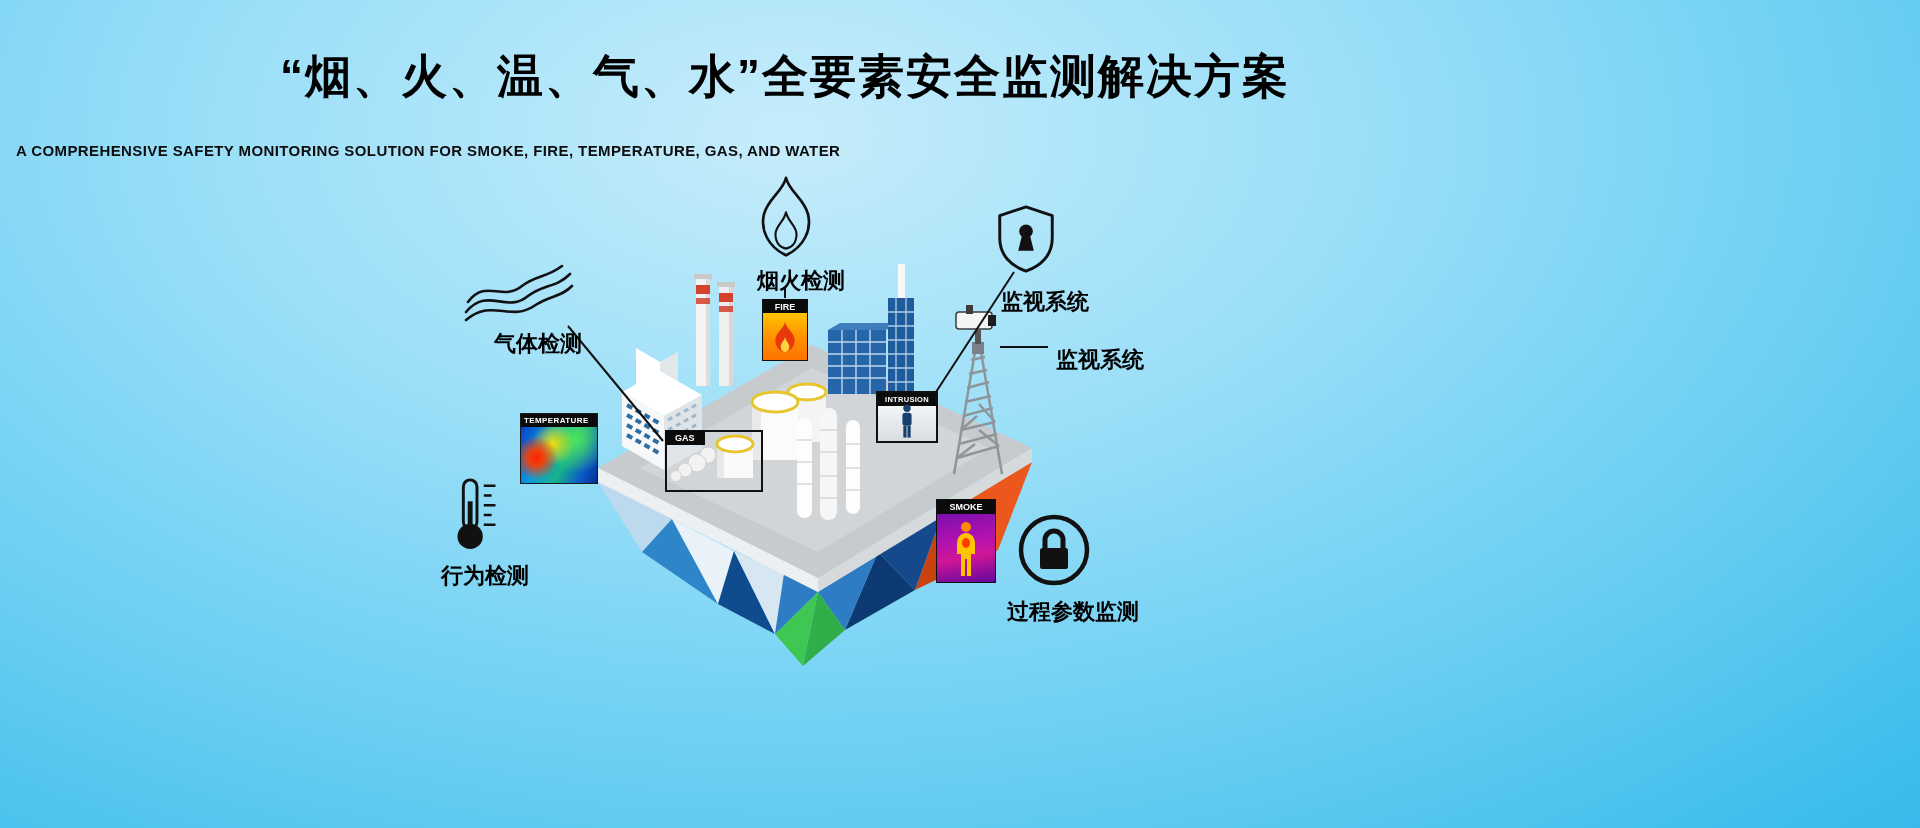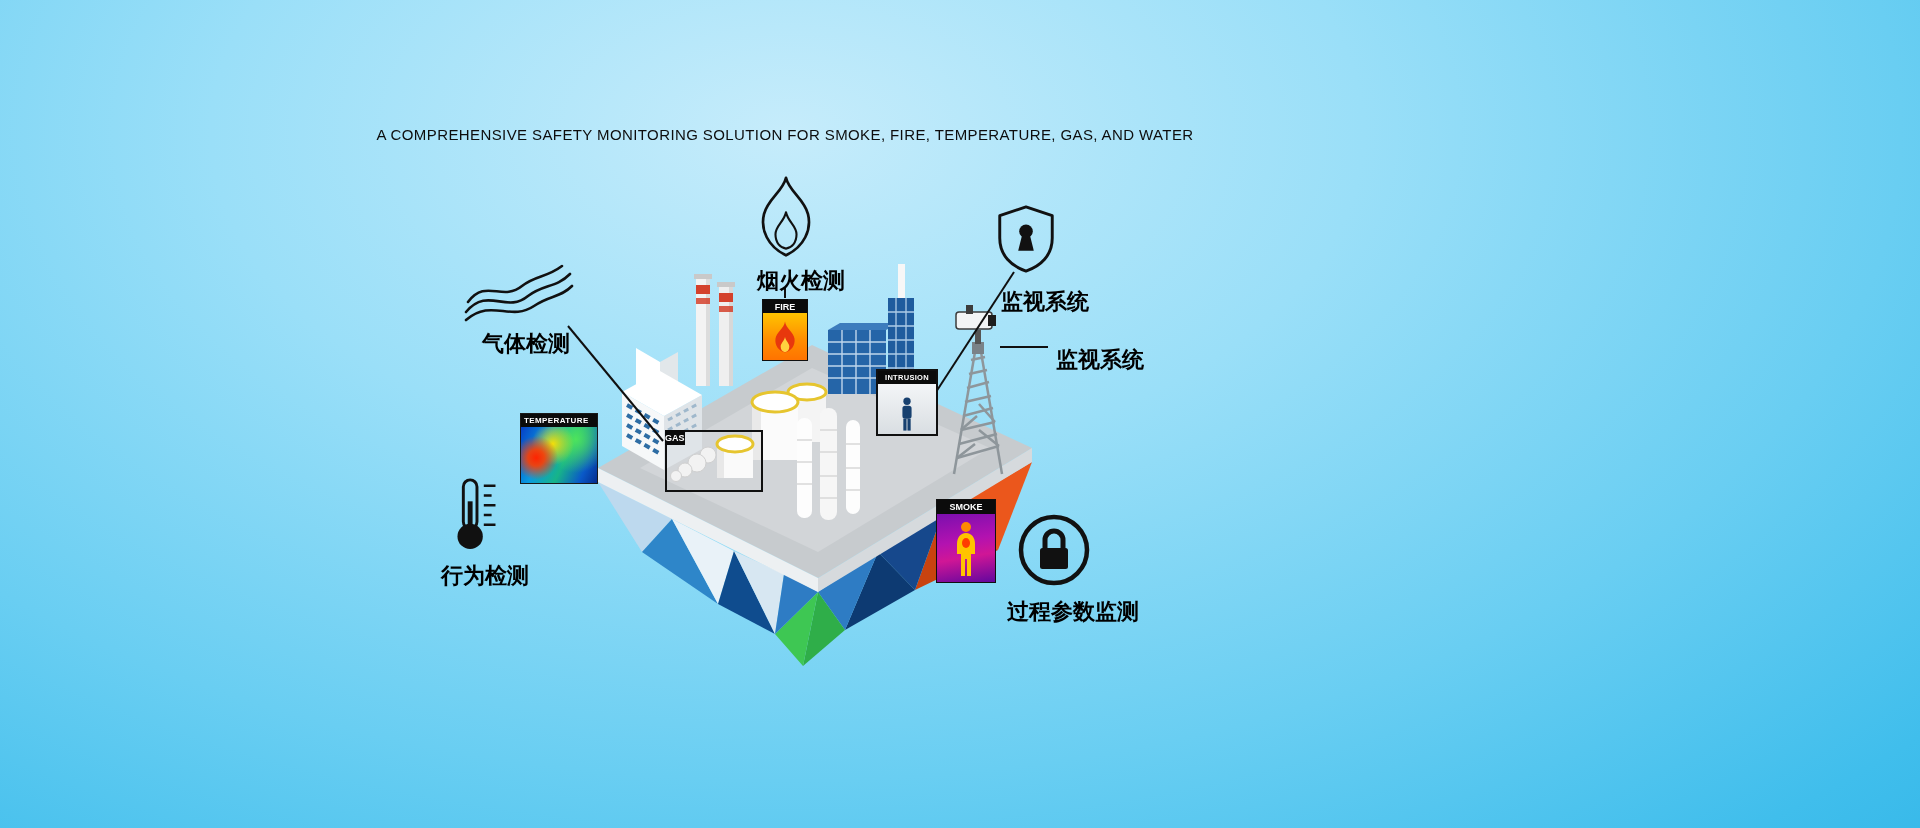--- a/index.html
+++ b/index.html
@@ -10,22 +10,22 @@
     background: radial-gradient(ellipse 100% 135% at 41% 16%,
       #c6ecfb 0%, #9adff8 30%, #69cef2 58%, #40beec 80%, #27afe4 100%);
   }
   .content { position: absolute; left: 0; top: 0; width: 1570px; height: 828px; }
   .title-cn {
     position: absolute; left: 0; top: 46px; width: 100%; margin: 0;
     text-align: center; font-size: 46px; font-weight: bold; color: #000;
     letter-spacing: 2px;
   }
   .title-en {
-    position: absolute; left: 0; top: 126px; width: 100%; margin: 0;
-    text-align: center; font-size: 15px; font-weight: normal; color: #0d0d0d;
+    position: absolute; left: 0; top: 126px; width: 100%; margin: 16px;
+    font-size: 15px; font-weight: bold; color: #0d0d0d;
     letter-spacing: 0.4px;
   }
   .scene { position: absolute; left: 430px; top: 150px; width: 700px; height: 540px; }
   .icon { position: absolute; display: block; }
   .icon svg { display: block; width: 100%; height: 100%; }
   .callout-label {
     position: absolute; font-size: 22px; font-weight: bold; color: #000;
     white-space: nowrap;
   }
   .tagbox { position: absolute; }
@@ -45,44 +45,45 @@
   }
   #box-fire { left: 762px; top: 299px; width: 46px; height: 62px; border: 1px solid #101010; }
   #box-fire .tagbar { height: 14px; font-size: 9px; justify-content: center; }
   #box-fire .firebody {
     position: absolute; top: 13px; left: 0; right: 0; bottom: 0;
     background: linear-gradient(180deg, #ffc400, #ff8f00 55%, #ff7300);
     display: flex; align-items: center; justify-content: center;
   }
   #box-gas { left: 665px; top: 430px; width: 98px; height: 62px; border: 2px solid #101010; background: transparent; }
   #box-gas .tagcorner {
-    position: absolute; left: -2px; top: -2px; height: 15px; padding: 0 0;
+    position: absolute; left: -2px; top: -2px; height: 15px; padding: 0 10px;
     font-size: 9px; display: flex; align-items: center;
   }
-  #box-intrusion { left: 876px; top: 369px; width: 62px; height: 67px; border: 2px solid #101010; }
+  #box-intrusion { left: 876px; top: 391px; width: 62px; height: 52px; border: 2px solid #101010; }
   #box-intrusion .tagbar { height: 13px; font-size: 7.5px; justify-content: center; letter-spacing: 0.3px; }
   #box-intrusion .body {
     position: absolute; top: 13px; left: 0; right: 0; bottom: 0;
     background: linear-gradient(180deg, #f3f5f7, #d9dee2);
     display: flex; align-items: flex-end; justify-content: center;
   }
   #box-safety { left: 936px; top: 499px; width: 60px; height: 84px; border: 1px solid #101010; }
   #box-safety .tagbar { height: 14px; font-size: 9px; justify-content: center; }
   #box-safety .body {
     position: absolute; top: 14px; left: 0; right: 0; bottom: 0;
     background: linear-gradient(170deg, #7b0fae 0%, #b312b0 40%, #d01696 62%, #62079e 100%);
     display: flex; align-items: flex-end; justify-content: center;
   }
 </style>
 </head>
 <body>
 
 <div class="banner">
   <div class="content">
 
+    <h1 class="title-cn">“烟、火、温、气、水”全要素安全监测解决方案</h1>
     <p class="title-en">A COMPREHENSIVE SAFETY MONITORING SOLUTION FOR SMOKE, FIRE, TEMPERATURE, GAS, AND WATER</p>
 
     <svg class="scene" viewBox="430 150 700 540" xmlns="http://www.w3.org/2000/svg">
 
       <g>
         <g>
           <polygon points="1032,462 942,515 998,550" fill="#eb571c"></polygon>
           <polygon points="942,515 998,550 915,590" fill="#c9430f"></polygon>
           <polygon points="942,515 915,590 878,552" fill="#16488c"></polygon>
           <polygon points="878,552 915,590 845,630" fill="#0d3a72"></polygon>
@@ -251,21 +252,21 @@
     </span>
 
     <span class="icon" style="left:1016px;top:512px;width:76px;height:76px">
       <svg viewBox="0 0 76 76" xmlns="http://www.w3.org/2000/svg">
         <circle cx="38" cy="38" r="33" fill="none" stroke="#111" stroke-width="4.5"></circle>
         <path d="M29,36 V28 a9,9 0 0 1 18,0 v8" fill="none" stroke="#111" stroke-width="5"></path>
         <rect x="24" y="36" width="28" height="21" rx="2.5" fill="#111"></rect>
       </svg>
     </span>
 
-    <div class="callout-label" style="left:482px;top:329px">气体检测</div>
+    <div class="callout-label" style="left:494px;top:329px">气体检测</div>
     <div class="callout-label" style="left:757px;top:266px">烟火检测</div>
     <div class="callout-label" style="left:1001px;top:287px">监视系统</div>
     <div class="callout-label" style="left:1056px;top:345px">监视系统</div>
     <div class="callout-label" style="left:441px;top:561px">行为检测</div>
     <div class="callout-label" style="left:1007px;top:597px">过程参数监测</div>
 
     <div class="tagbox" id="box-temp">
       <div class="tagbar">TEMPERATURE</div>
       <div class="thermal"></div>
     </div>

